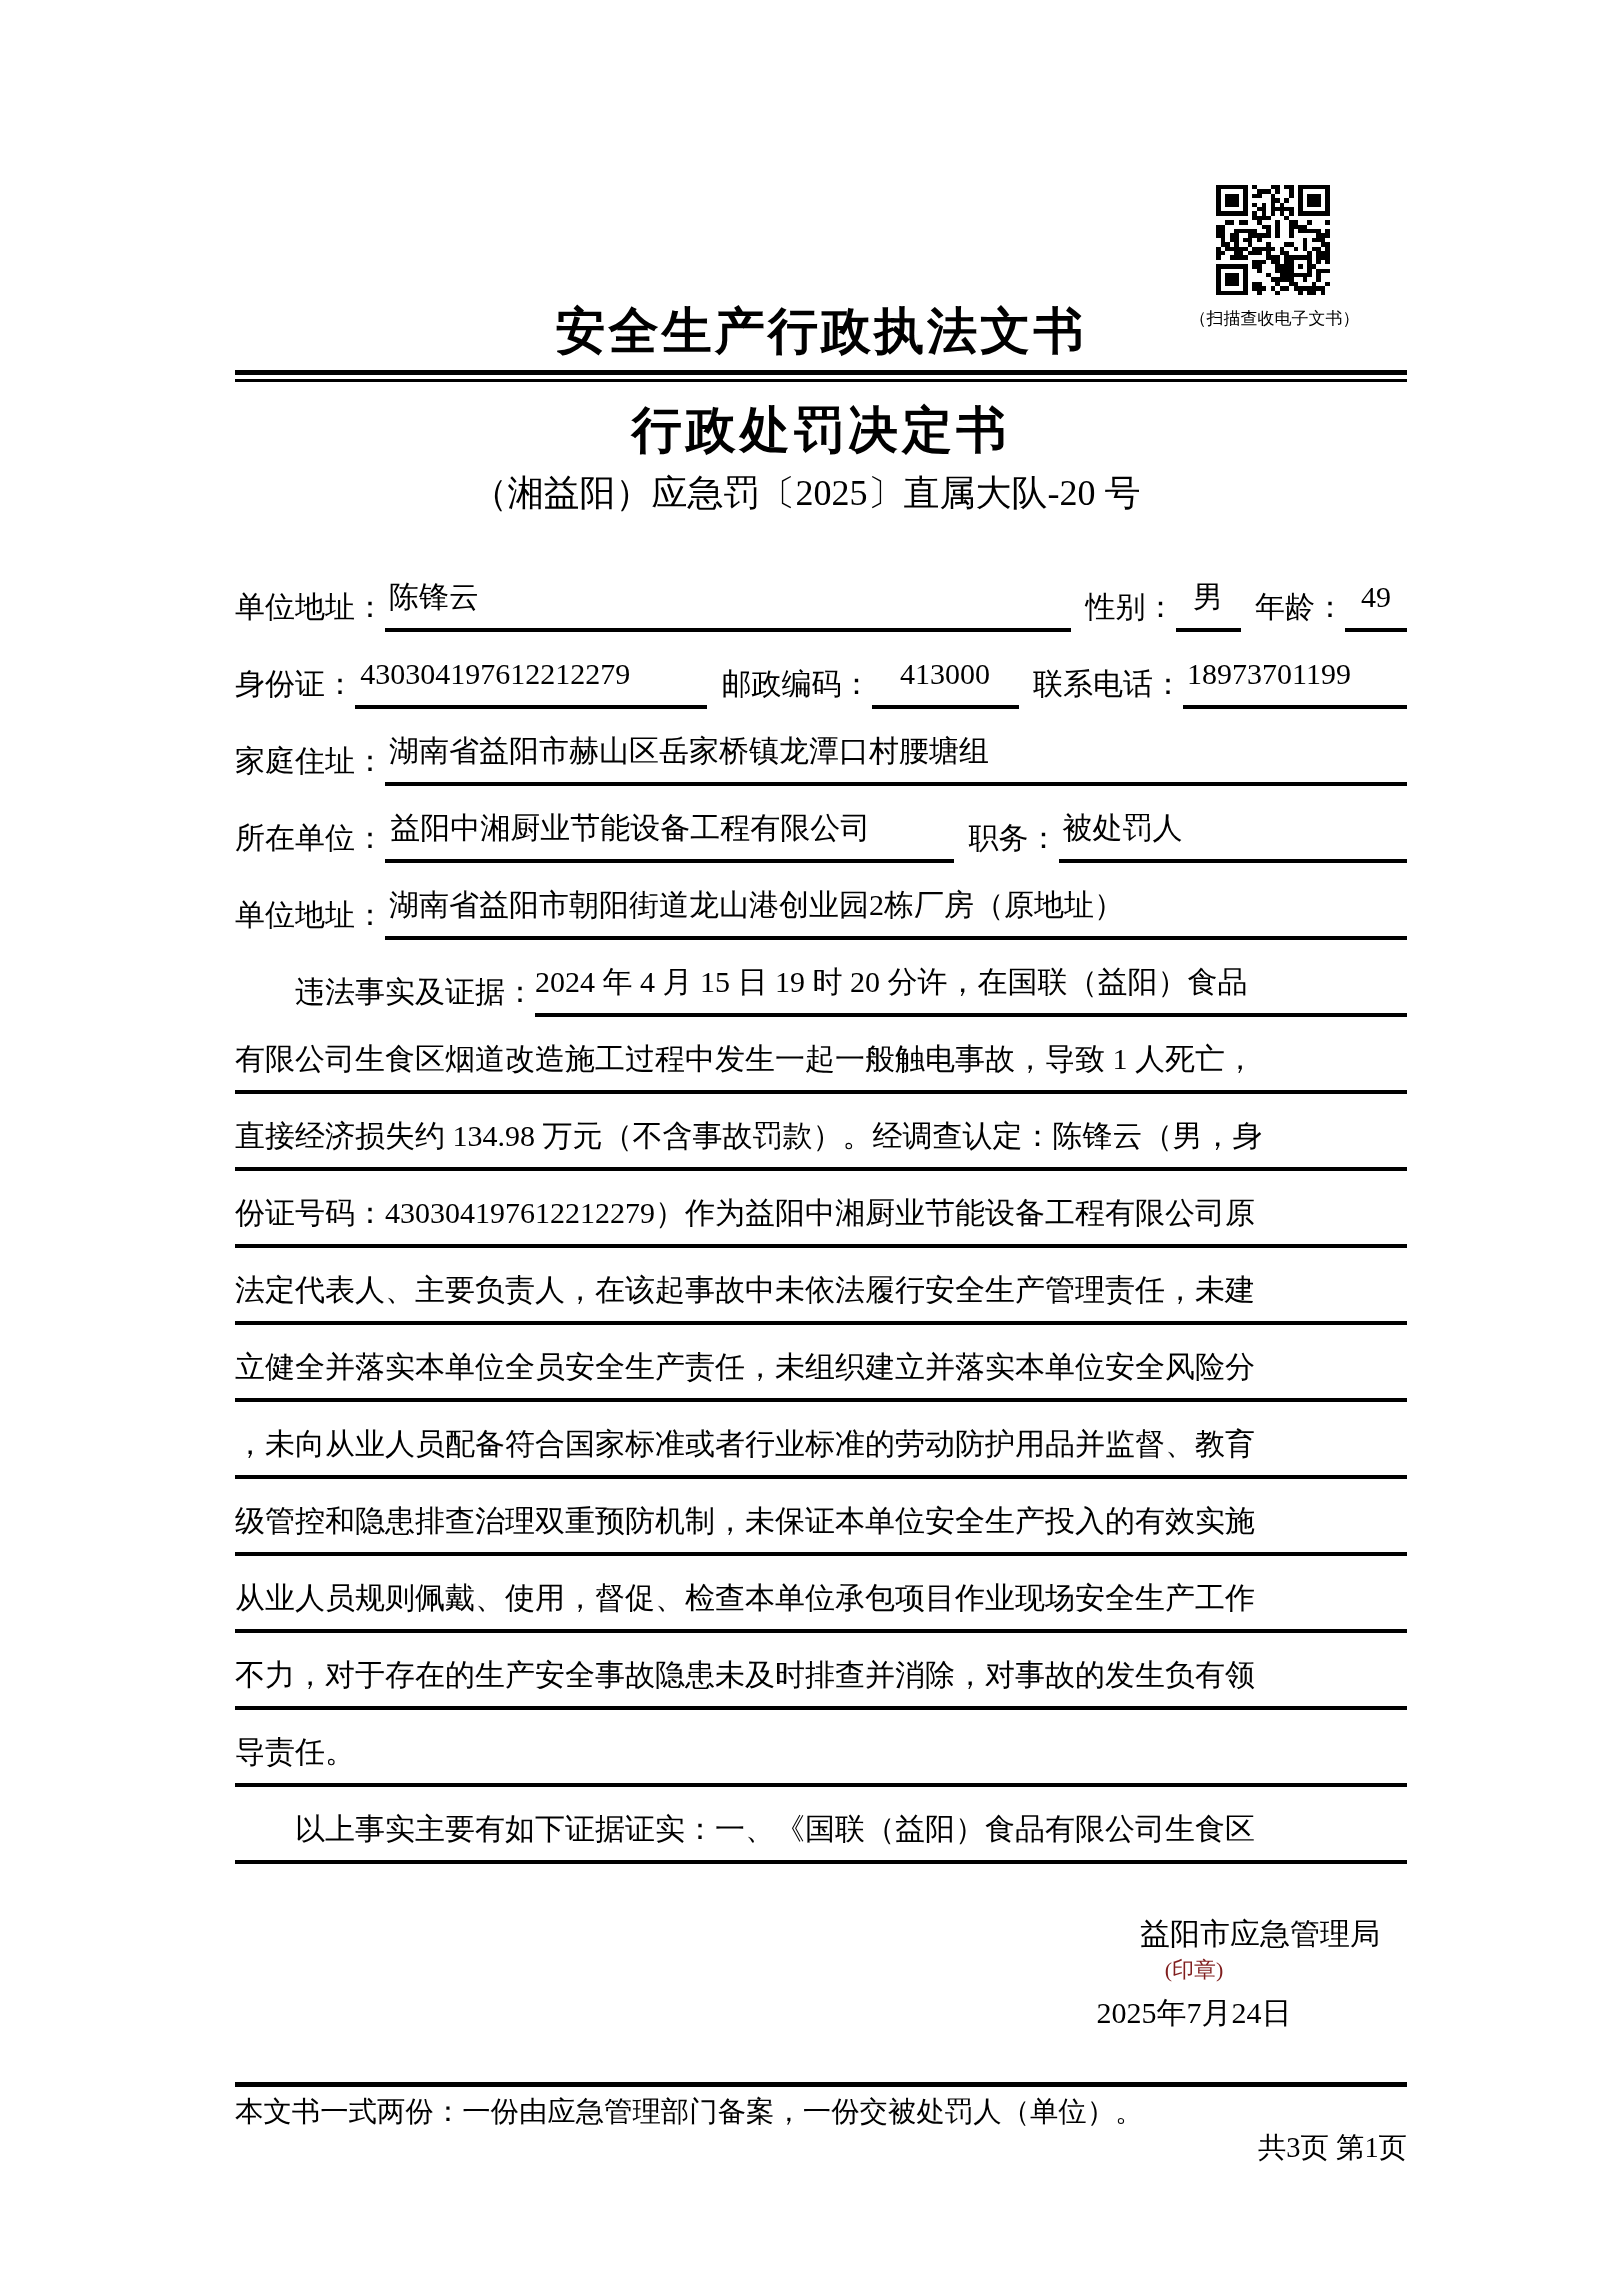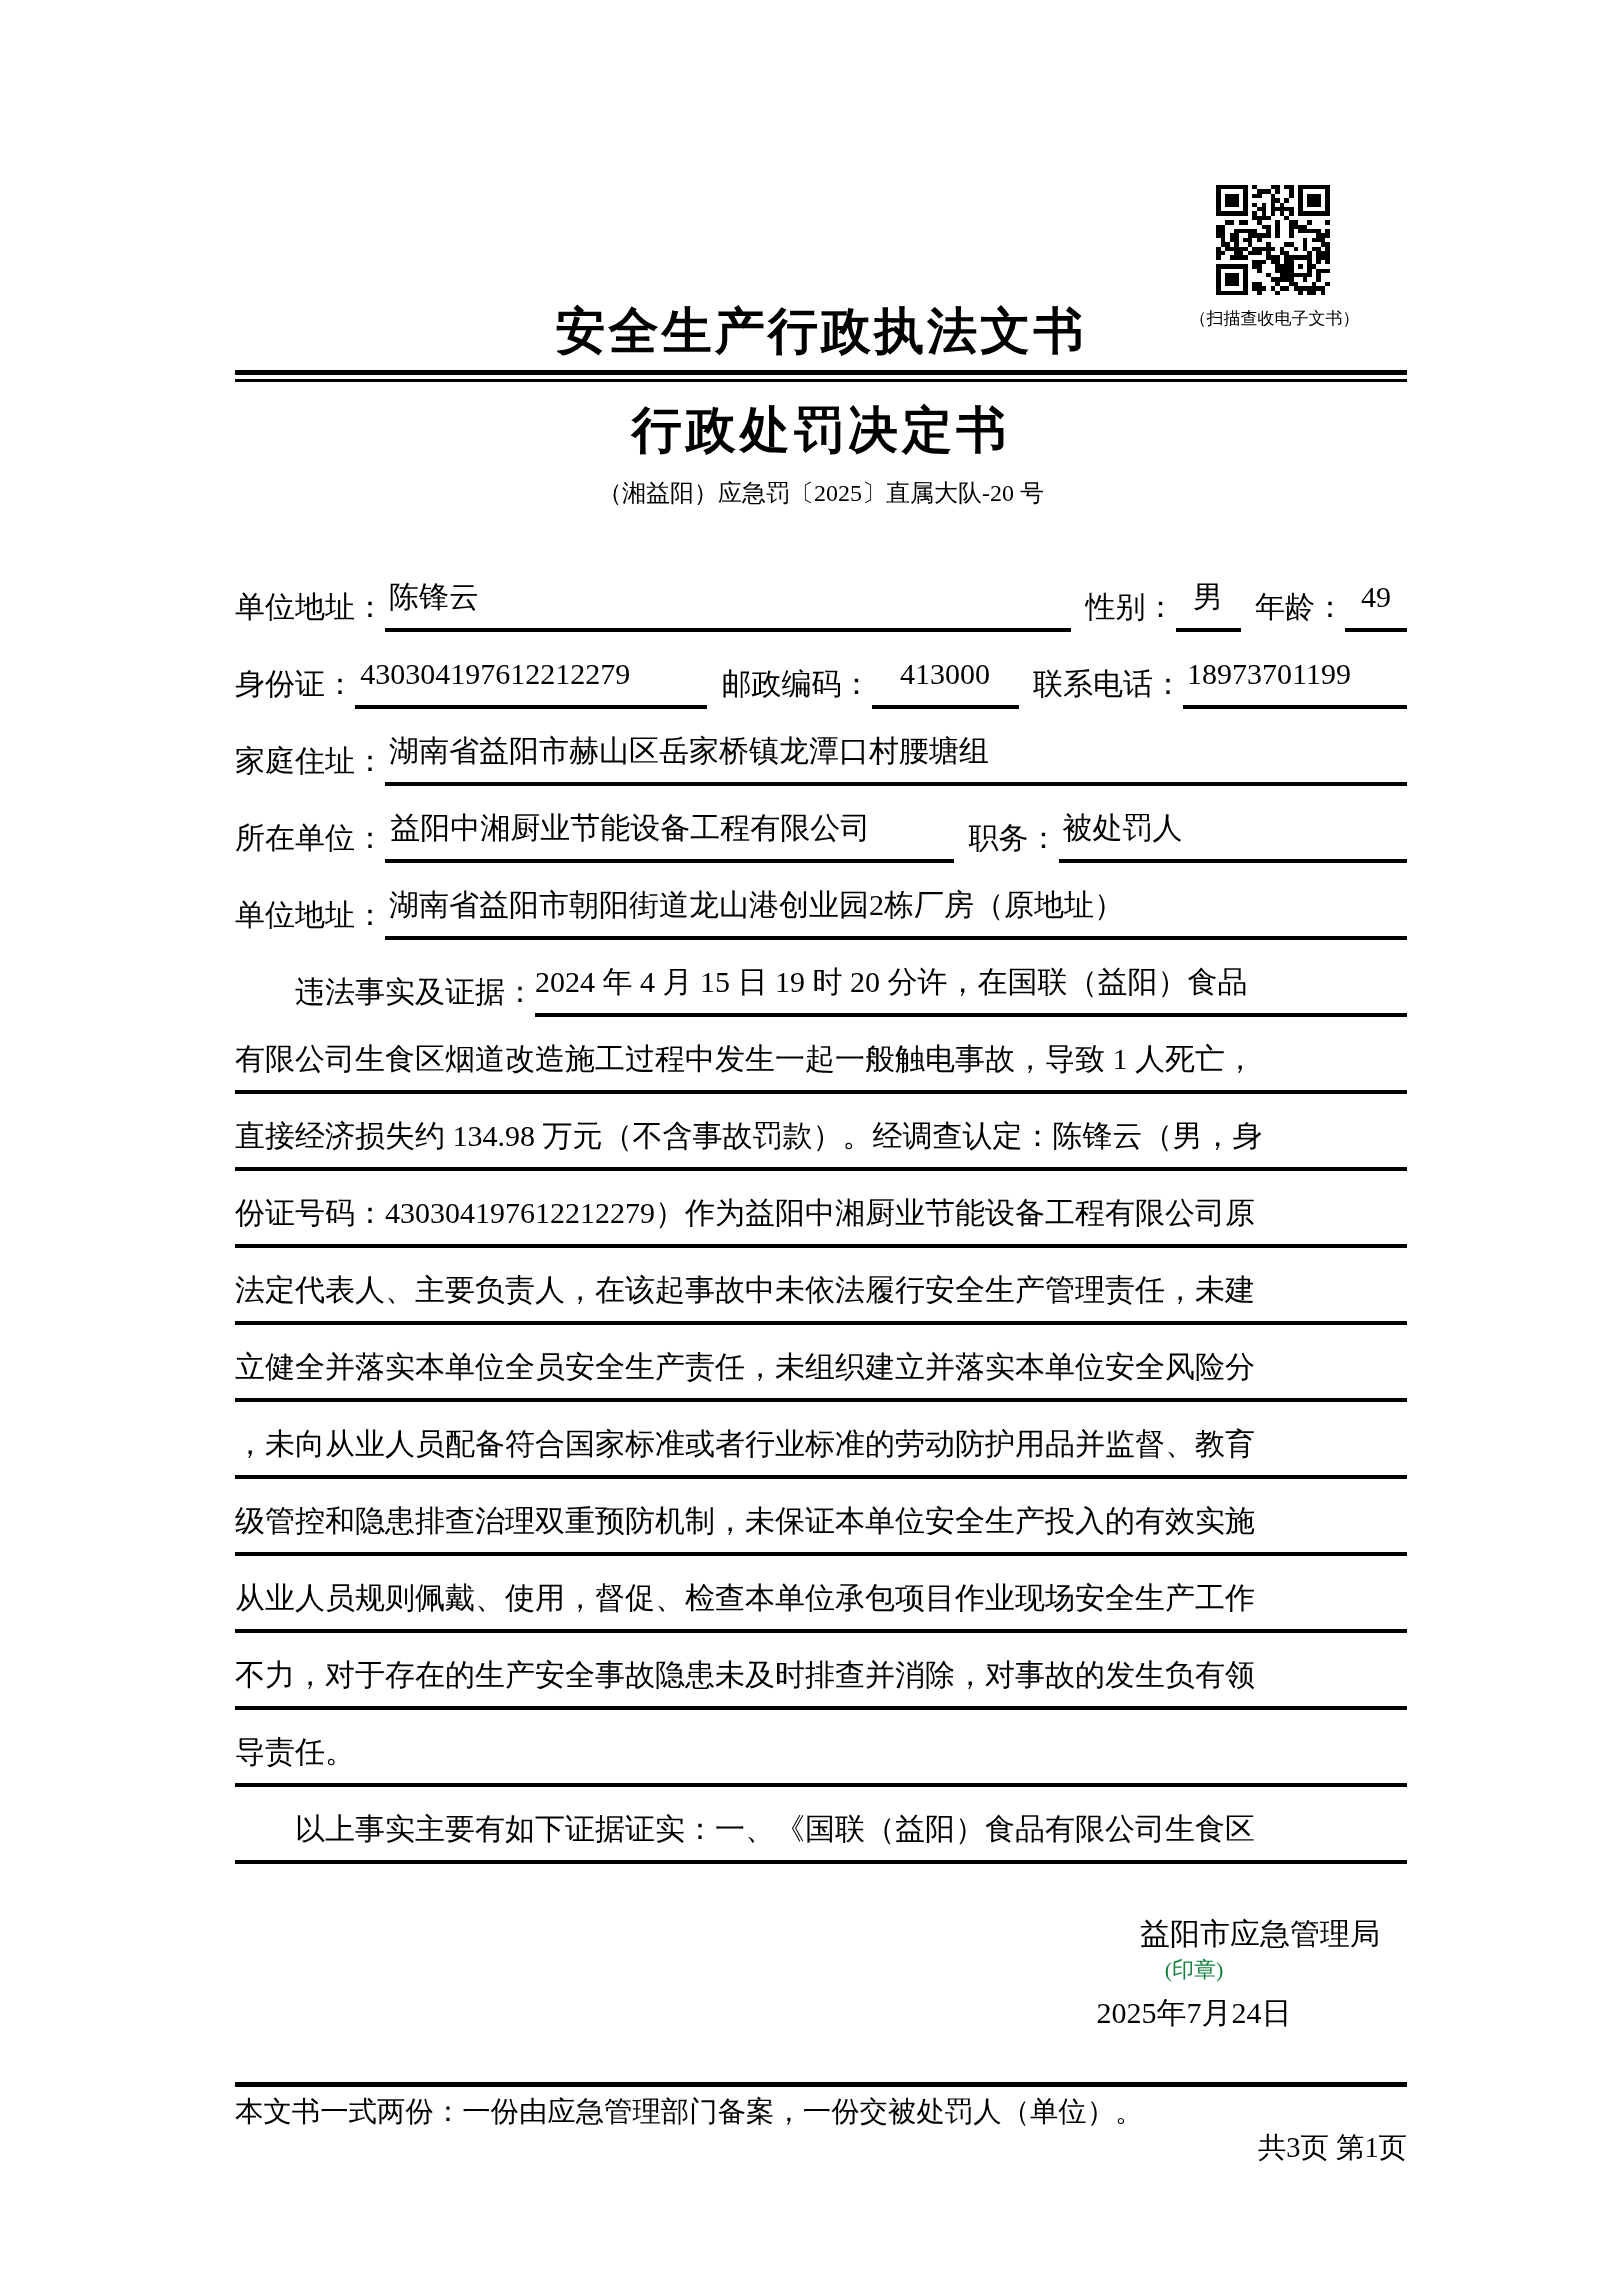--- a/index.html
+++ b/index.html
@@ -26,22 +26,22 @@
   .double-rule{
     position:absolute;left:235px;top:370px;width:1172px;height:4.1px;
     border-top:5.2px solid #000;border-bottom:3.1px solid #000;
   }
   .decision-title{
     position:absolute;left:235px;top:401px;width:1172px;
     text-align:center;font-size:50px;font-weight:bold;letter-spacing:4.1px;
     line-height:58px;white-space:nowrap;
   }
   .doc-number{
-    position:absolute;left:235px;top:472px;width:1172px;
-    text-align:center;font-size:24px;line-height:43px;white-space:nowrap;
+    position:absolute;left:220px;top:472px;width:1172px;
+    text-align:center;font-size:36px;line-height:43px;white-space:nowrap;
   }
   
   .main-block{position:absolute;left:235px;top:555px;width:1172px;}
   .row{
     height:77px;display:flex;align-items:flex-end;
     font-size:30px;line-height:1.18;overflow:hidden;box-sizing:border-box;
   }
   .lbl{white-space:nowrap;padding-bottom:7.2px;flex:0 0 auto;}
   .val{
     border-bottom:4.1px solid #000;padding-bottom:14px;
@@ -53,21 +53,21 @@
   .w-gender{width:65px;text-align:center;}
   .w-age{width:62px;text-align:center;}
   .w-id{width:352px;padding-left:5.2px;}
   .w-postal{width:147px;text-align:center;}
   .w-employer{width:569px;padding-left:5.2px;}
   .ind2{text-indent:60px;}
   .lbl-ind{padding-left:60px;}
   
   .sig-block{position:absolute;left:1008px;top:1913px;width:372px;text-align:center;}
   .sig-agency{font-size:30px;line-height:41px;white-space:nowrap;text-align:right;}
-  .sig-seal{font-size:22px;line-height:31px;color:#15803d;white-space:nowrap;}
+  .sig-seal{font-size:22px;line-height:31px;color:#7f1d1d;white-space:nowrap;}
   .sig-date{font-size:30px;line-height:36px;margin-top:10.3px;white-space:nowrap;}
   
   .footer-rule{position:absolute;left:235px;top:2082px;width:1172px;height:0;border-top:5.2px solid #000;}
   .footer-note{position:absolute;left:235px;top:2095px;width:1172px;font-size:28.4px;line-height:34px;white-space:nowrap;}
   .page-info{position:absolute;left:235px;top:2131px;width:1172px;text-align:right;font-size:28.4px;line-height:34px;white-space:nowrap;}
 </style>
 </head>
 <body>
 
 <div class="page">

